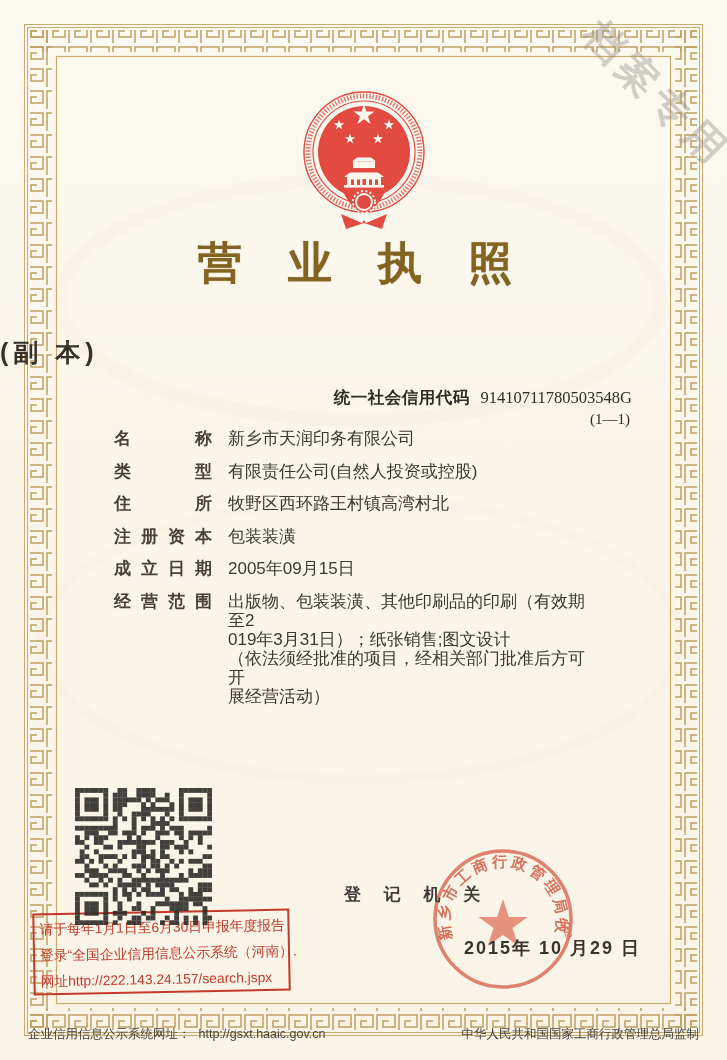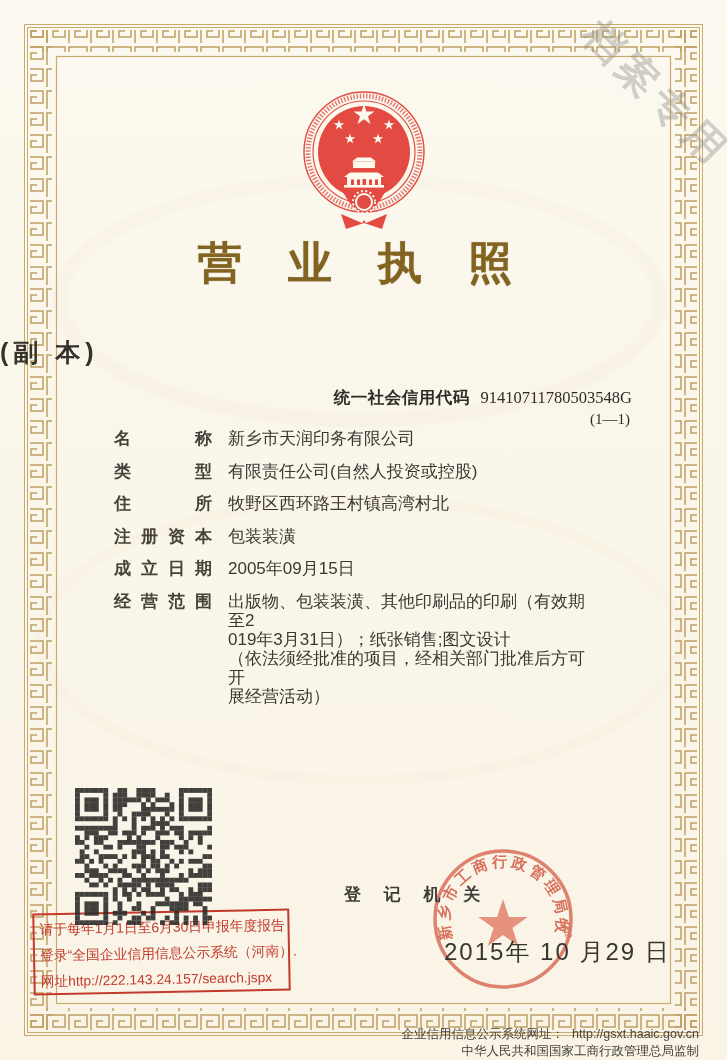--- a/index.html
+++ b/index.html
@@ -54,28 +54,28 @@
     transform:rotate(-1.1deg);white-space:nowrap;overflow:visible;
     background:transparent;
   }
   .notice-box div{height:26px;}
   .authority{
     position:absolute;left:344px;top:883px;font-size:17px;font-weight:600;
     color:#3f3c37;letter-spacing:9px;z-index:2;white-space:nowrap;
   }
   .seal{position:absolute;left:417px;top:826px;z-index:1;}
   .reg-date{
-    position:absolute;left:444px;top:936px;font-size:24px;color:#38352f;
-    letter-spacing:2px;z-index:2;white-space:nowrap;
+    position:absolute;left:464px;top:936px;font-size:18px;color:#38352f;
+    letter-spacing:2px;z-index:2;white-space:nowrap;font-weight:bold;
   }
   
   .footer{
     position:absolute;left:28px;right:28px;top:1026px;
-    display:flex;justify-content:space-between;align-items:flex-end;
-    font-size:12.5px;color:#44403a;flex-direction:column;
+    display:flex;justify-content:space-between;align-items:flex-start;
+    font-size:12.5px;color:#44403a;
   }
   .footer .site .url{margin-left:8px;color:#4a463f;}
   
   .watermark{
     position:absolute;left:610px;top:8px;z-index:6;
     transform:rotate(45deg);transform-origin:0 0;
     font-size:40px;font-weight:bold;letter-spacing:7px;
     color:rgba(148,145,140,.42);white-space:nowrap;pointer-events:none;
   }
   .texture{position:absolute;inset:0;pointer-events:none;opacity:.5;}

